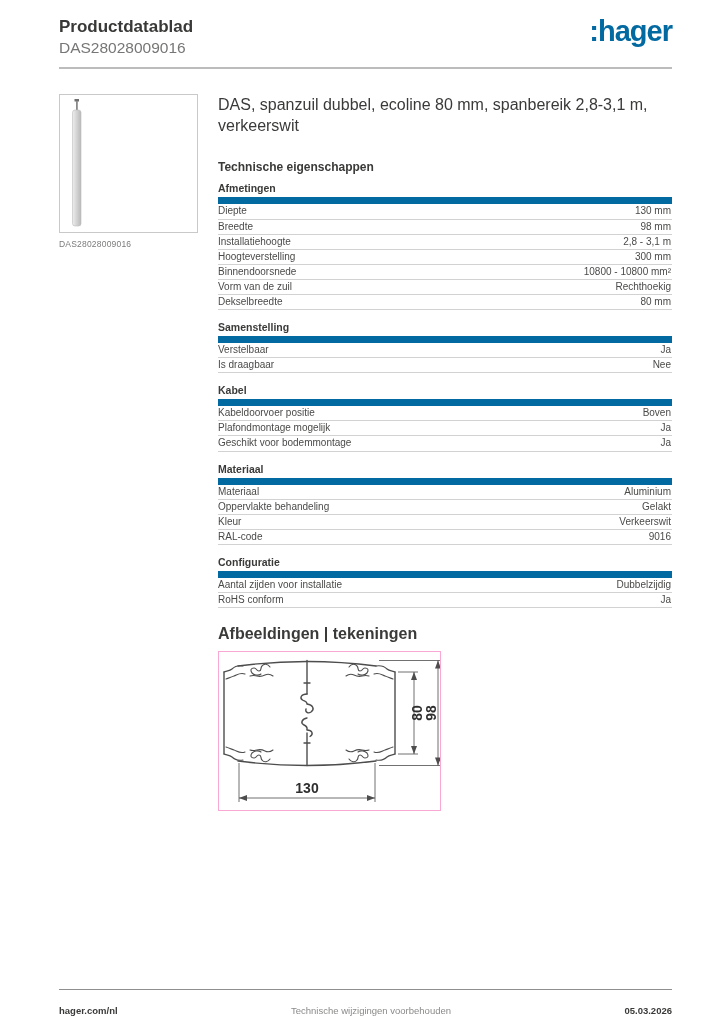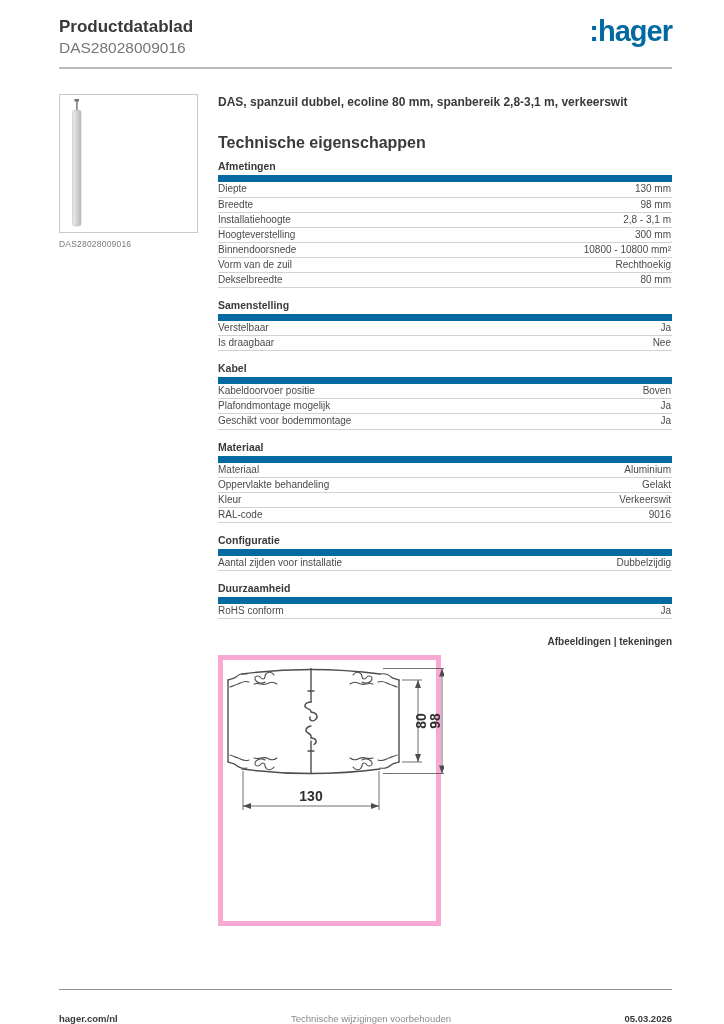--- a/index.html
+++ b/index.html
@@ -20,47 +20,47 @@
   .logo .colon { letter-spacing:-2px; margin-right:1px; }
   .hdr-rule { border:none; border-top:2px solid #bcbcbc; margin:10px 0 0; }
 
   
   .main { display:flex; margin-top:25px; }
   .left-col { width:159px; flex:none; }
   .img-box { width:139px; height:139px; border:1px solid #c9c9c9; background:#fff; }
   .img-caption { font-size:8.5px; color:#7b7b7a; margin-top:6px; letter-spacing:.2px; }
   .right-col { flex:1; min-width:0; }
 
-  .product-title { font-size:12px; font-weight:bold; color:#3a3a39; margin:1px 0 0; line-height:1.3; }
-  .tech-heading  { font-size:16px; font-weight:bold; color:#3a3a39; margin-top:24px; }
+  .product-title { font-size:16px; font-weight:normal; color:#3a3a39; margin:1px 0 0; line-height:1.3; }
+  .tech-heading  { font-size:12px; font-weight:bold; color:#3a3a39; margin-top:24px; }
 
   
   .spec-sections section { margin:0; }
   .spec-sections h3 {
     font-size:10.5px; font-weight:bold; color:#3a3a39;
     margin:11px 0 0; padding-bottom:3px; border-bottom:7px solid #0369a1;
   }
   .spec-sections section:first-child h3 { margin-top:8px; }
   .spec-row {
     display:flex; justify-content:space-between; align-items:center;
     font-size:10px; color:#4a4a49; line-height:1.05;
     padding:2px 1px 1.6px 0; border-bottom:1px solid #d2d2d2;
   }
   .spec-label { white-space:nowrap; }
   .spec-value { white-space:nowrap; text-align:right; }
 
   
-  .drawing-heading { font-size:10px; font-weight:bold; color:#3a3a39; margin-top:17px;text-align:right; }
-  .drawing-box { width:223px; height:271px; border:5px solid #f9a8d4; margin-top:8px; }
+  .drawing-heading { font-size:16px; font-weight:bold; color:#3a3a39; margin-top:17px; }
+  .drawing-box { width:223px; height:160px; border:1px solid #f9a8d4; margin-top:8px; }
   .dimtext { font-family:"Liberation Sans",sans-serif; font-size:14px; font-weight:bold; fill:#2e2e2e; }
 
   
   .footer {
     position:absolute; left:59px; right:52px; top:989px;
-    border-top:1.5px solid #8f8f8f; padding-top:8px;
+    border-top:1.5px solid #8f8f8f; 
     display:flex; justify-content:space-between; align-items:baseline;
     font-size:9.5px;
   }
   .footer .f-left  { font-weight:bold; color:#3a3a39; text-decoration:none; }
   .footer .f-mid   { color:#8a8a89;margin-top:15px; }
   .footer .f-right { font-weight:bold; color:#3a3a39; }
 </style>
 </head>
 <body>
 
@@ -177,21 +177,20 @@
             </div>
           </section>
           <section>
             <h3>Configuratie</h3>
             <div class="spec-row">
               <span class="spec-label">Aantal zijden voor installatie</span>
               <span class="spec-value">Dubbelzijdig</span>
             </div>
           </section>
           <section>
-            <h3>Duurzaamheid</h3>
             <div class="spec-row">
               <span class="spec-label">RoHS conform</span>
               <span class="spec-value">Ja</span>
             </div>
           </section>
         </div>
 
       <div class="drawing-heading">Afbeeldingen | tekeningen</div>
 
       <div class="drawing-box">

